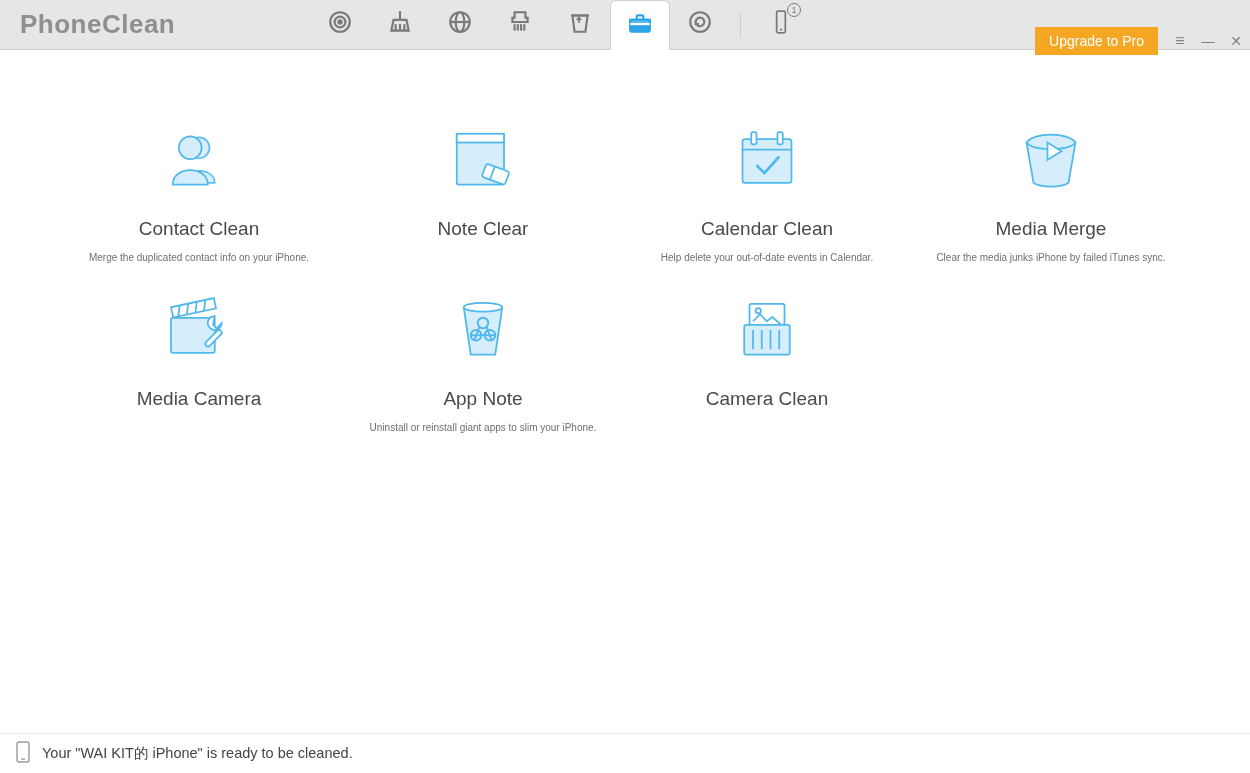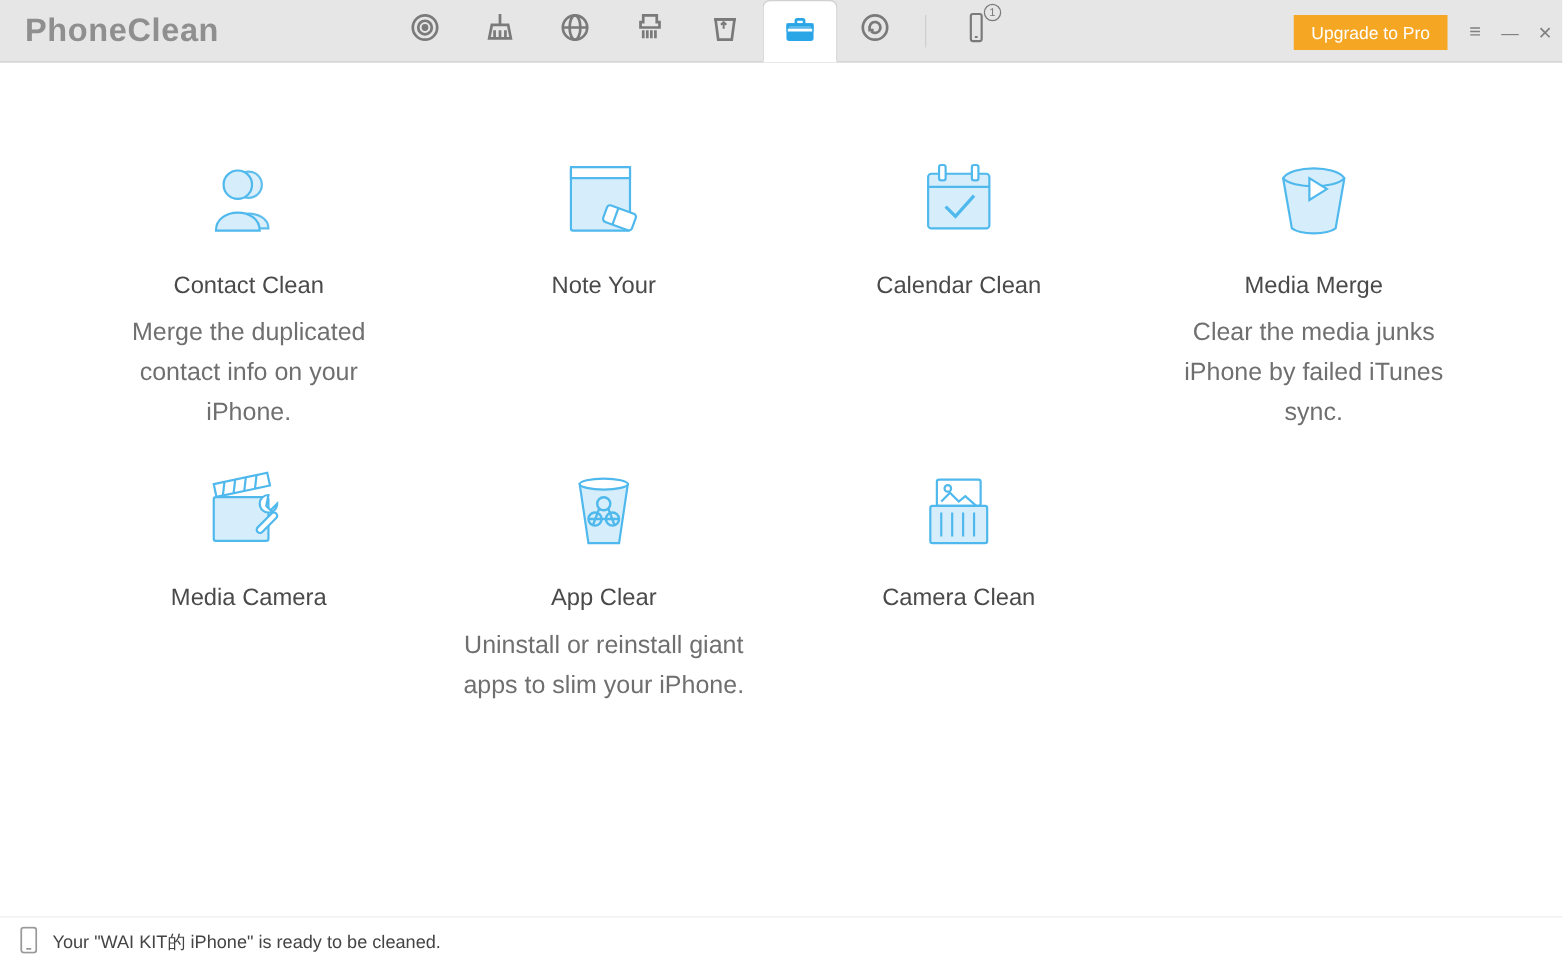--- a/index.html
+++ b/index.html
@@ -55,21 +55,21 @@
   .tab-sep{width:1px;height:26px;background:#cfcfcf;align-self:center;margin:0 10px;}
   .device-icon{position:relative;}
   .device-badge{
     position:absolute;top:4px;right:10px;
     width:14px;height:14px;border-radius:50%;
     border:1px solid var(--grey-icon);
     font-size:9px;line-height:12px;text-align:center;
     color:var(--grey-icon);background:var(--header-bg);
   }
   .window-controls{
-    position:absolute;right:0;top:1px;height:50px;
+    position:absolute;right:0;top:16px;height:50px;
     display:flex;align-items:center;
   }
   .upgrade-btn{
     background:var(--orange);color:#fff;
     height:28px;padding:0 14px;
     font-size:14px;border:none;
     display:flex;align-items:center;
     cursor:pointer;
     margin-right:8px;
   }
@@ -94,21 +94,21 @@
     display:flex;flex-direction:column;align-items:center;
     text-align:center;cursor:pointer;
   }
   .tool-icon{width:80px;height:80px;display:flex;align-items:center;justify-content:center;margin-bottom:18px;}
   .tool-icon svg{width:70px;height:70px;}
   .tool-title{
     font-size:19px;color:var(--title-text);
     margin-bottom:10px;font-weight:400;
   }
   .tool-desc{
-    font-size:20px;color:var(--grey-text);
+    font-size:10px;color:var(--grey-text);
     line-height:1.6;padding:0 10px;
   }
   
   .status{
     height:40px;border-top:1px solid #eee;
     display:flex;align-items:center;
     padding:0 16px;
     font-size:14.5px;color:#444;
   }
   .status svg{margin-right:12px;}
@@ -246,34 +246,35 @@
       <div class="tool-icon">
         <svg viewBox="0 0 80 80" fill="none" stroke="#4fb8ec" stroke-width="2">
           <rect x="10" y="10" width="54" height="58" rx="2" fill="#d6eefb"></rect>
           <rect x="10" y="10" width="54" height="10" fill="#fff" stroke="#4fb8ec"></rect>
           <g transform="translate(44,44) rotate(20)">
             <rect x="0" y="0" width="28" height="16" rx="3" fill="#fff"></rect>
             <line x1="10" y1="0" x2="10" y2="16"></line>
           </g>
         </svg>
       </div>
-      <div class="tool-title">Note Your</div>
+      <div class="tool-title">Note Clear</div>
     </div>
 
     <div class="tool">
       <div class="tool-icon">
         <svg viewBox="0 0 80 80" fill="none" stroke="#4fb8ec" stroke-width="2">
           <rect x="12" y="16" width="56" height="50" rx="3" fill="#d6eefb"></rect>
           <line x1="12" y1="28" x2="68" y2="28"></line>
           <rect x="22" y="8" width="6" height="14" rx="2" fill="#fff"></rect>
           <rect x="52" y="8" width="6" height="14" rx="2" fill="#fff"></rect>
           <polyline points="28,46 37,55 54,36" stroke-width="3"></polyline>
         </svg>
       </div>
       <div class="tool-title">Calendar Clean</div>
+      <div class="tool-desc">Help delete your out-of-date events in Calendar.</div>
     </div>
 
     <div class="tool">
       <div class="tool-icon">
         <svg viewBox="0 0 80 80" fill="none" stroke="#4fb8ec" stroke-width="2">
           <path d="M12 20 C 20 8, 60 8, 68 20 L 60 66 C 52 72, 28 72, 20 66 Z" fill="#d6eefb"></path>
           <path d="M12 20 C 20 30, 60 30, 68 20"></path>
           <polygon points="36,20 36,40 52,30" fill="#fff"></polygon>
         </svg>
       </div>
@@ -309,21 +310,21 @@
           <g transform="translate(26,26)" stroke-width="2.2">
             <circle cx="14" cy="6" r="6"></circle>
               <circle cx="6" cy="20" r="6"></circle>
               <circle cx="22" cy="20" r="6"></circle>
             <line x1="10" y1="10" x2="4" y2="26"></line>
               <line x1="18" y1="10" x2="24" y2="26"></line>
               <line x1="0" y1="20" x2="28" y2="20"></line>
           </g>
         </svg>
       </div>
-      <div class="tool-title">App Clear</div>
+      <div class="tool-title">App Note</div>
       <div class="tool-desc">Uninstall or reinstall giant apps to slim your iPhone.</div>
     </div>
 
     <div class="tool">
       <div class="tool-icon">
         <svg viewBox="0 0 80 80" fill="none" stroke="#4fb8ec" stroke-width="2">
           <rect x="20" y="10" width="40" height="24" rx="2" fill="#fff"></rect>
           <circle cx="30" cy="18" r="3"></circle>
           <path d="M24 30 l8 -8 l8 8 l6 -5 l10 9"></path>
           <rect x="14" y="34" width="52" height="34" rx="2" fill="#d6eefb"></rect>

